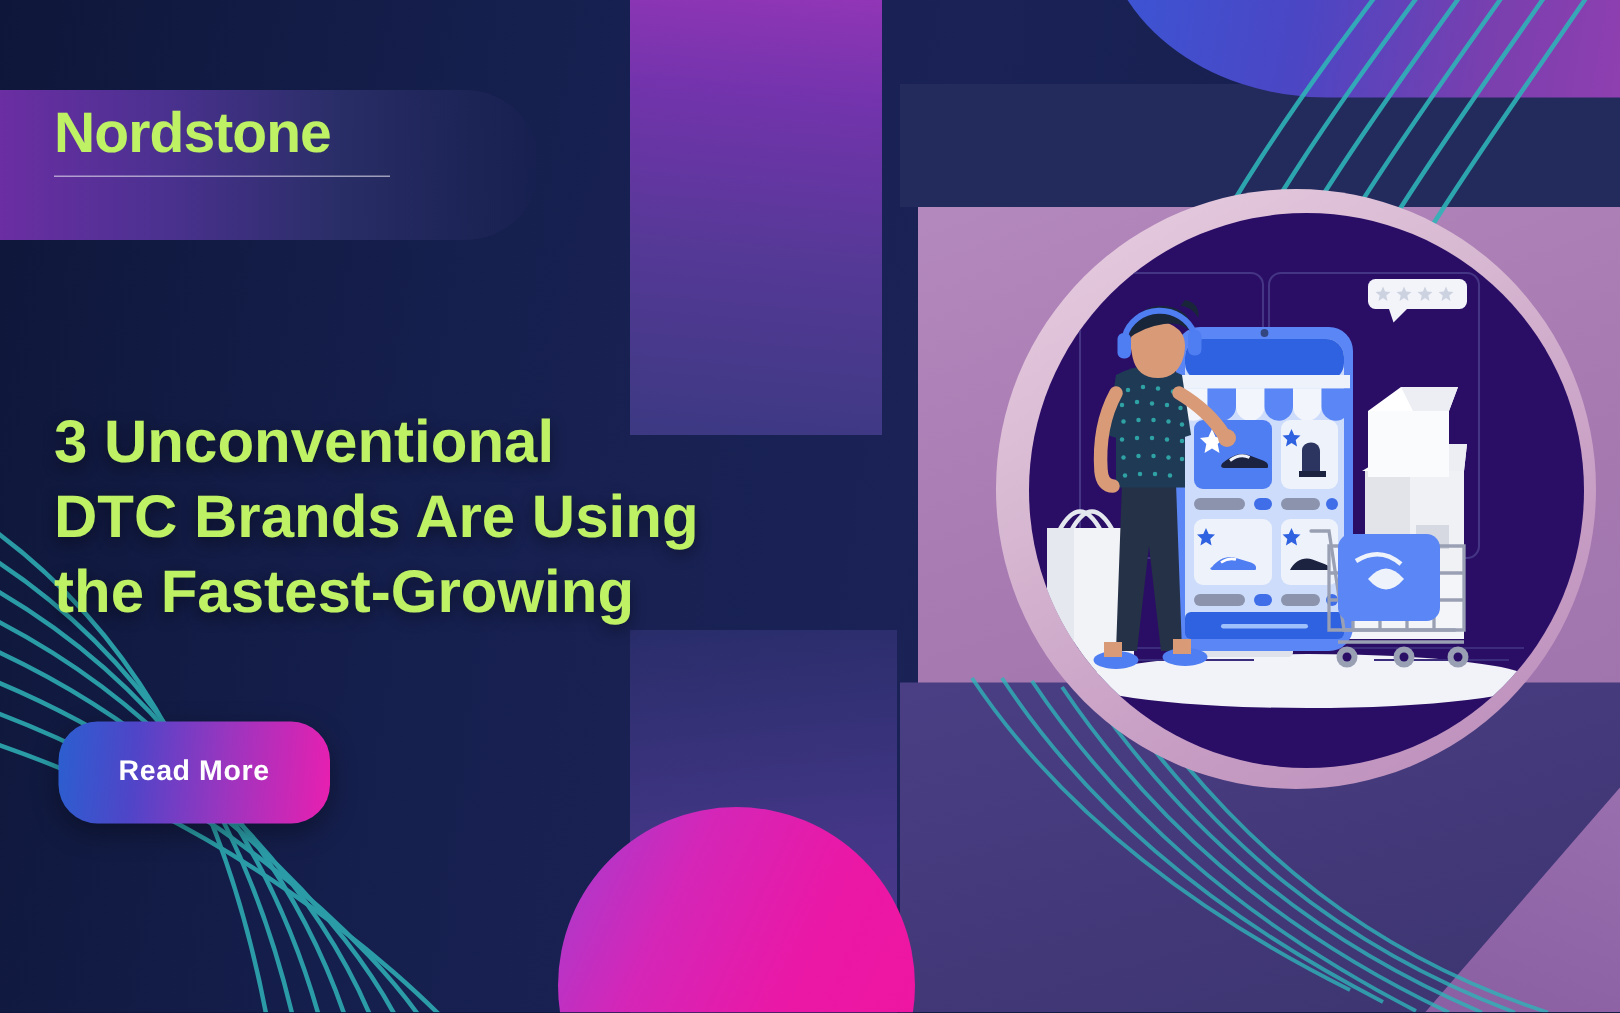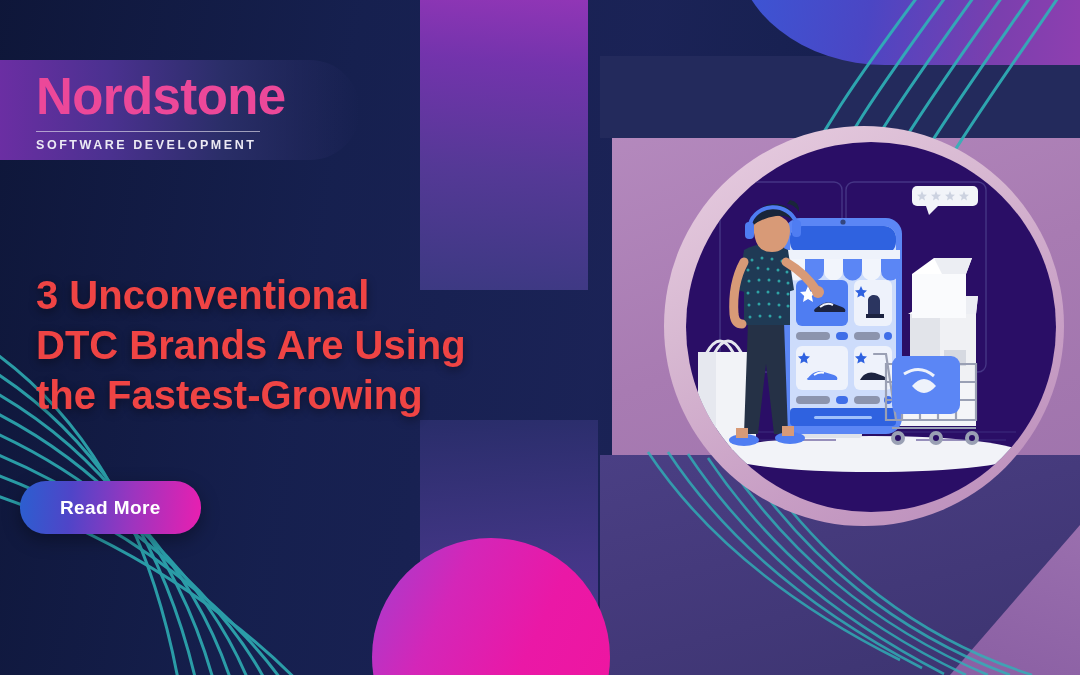--- a/index.html
+++ b/index.html
@@ -57,36 +57,36 @@
     border-radius:50%;background:#2a0e66;overflow:hidden;}
 
   
   .arcs{position:absolute;inset:0;pointer-events:none;}
 
   
   .logo-band{position:absolute;left:0;top:60px;width:360px;height:100px;
     border-top-right-radius:52px;border-bottom-right-radius:52px;
     background:linear-gradient(90deg,#6b2ea3 0%,#4b3190 30%,#2a2e68 62%,rgba(25,32,78,0) 100%);}
   .logo{position:absolute;left:36px;top:70px;width:300px;}
-  .logo-name{font-size:51px;font-weight:700;color:#ec4899;letter-spacing:-.6px;
+  .logo-name{font-size:38px;font-weight:700;color:#bef264;letter-spacing:-.6px;
     line-height:1.05;margin:0;}
   .logo-rule{height:1px;background:rgba(222,220,235,.65);margin:7px 0 6px 0;width:224px;}
   .logo-sub{font-size:12.5px;font-weight:700;color:#eceaf4;letter-spacing:2.55px;margin:0;}
 
   
   .headline{position:absolute;left:36px;top:243px;width:560px;
-    color:#ef4444;font-size:40px;line-height:50px;font-weight:700;
+    color:#bef264;font-size:40px;line-height:50px;font-weight:700;
     text-shadow:0 3px 10px rgba(0,0,0,.45);}
   .headline .ln{display:block;white-space:nowrap;}
   .headline .lighter{font-weight:600;}
 
   
-  .cta{position:absolute;left:20px;top:481px;
+  .cta{position:absolute;left:39px;top:481px;
     display:inline-flex;align-items:center;justify-content:center;
-    height:53px;padding:0 40px;border:0;border-radius:26px;cursor:pointer;
+    height:68px;padding:0 40px;border:0;border-radius:26px;cursor:pointer;
     background:linear-gradient(95deg,#2b5fd0 0%,#4f45c8 28%,#9c35bf 62%,#e91fb0 100%);
     color:#fff;font-size:19px;font-weight:700;letter-spacing:.4px;
     font-family:"Liberation Sans","DejaVu Sans",sans-serif;
     box-shadow:0 6px 18px rgba(0,0,0,.35);}
 </style>
 </head>
 <body>
 
 <div class="stage">
 
@@ -314,21 +314,20 @@
         <circle cx="286" cy="296" r="7"></circle>
           <circle cx="286" cy="296" r="3" fill="#2a0e66"></circle>
       </g>
     </svg>
   </div>
 
   <div class="logo-band"></div>
   <div class="logo">
     <p class="logo-name">Nordstone</p>
     <div class="logo-rule"></div>
-    <p class="logo-sub">SOFTWARE DEVELOPMENT</p>
   </div>
 
   <h1 class="headline">
     <span class="ln">3 Unconventional</span>
     <span class="ln"><span>DTC Brands</span><span class="lighter"> Are Using</span></span>
     <span class="ln">the Fastest-Growing</span>
   </h1>
 
   <button class="cta">Read More</button>
 

